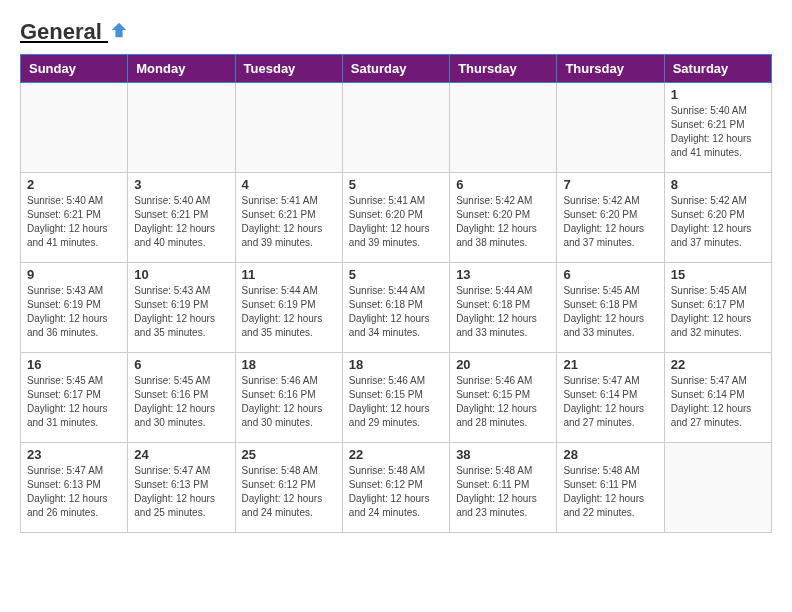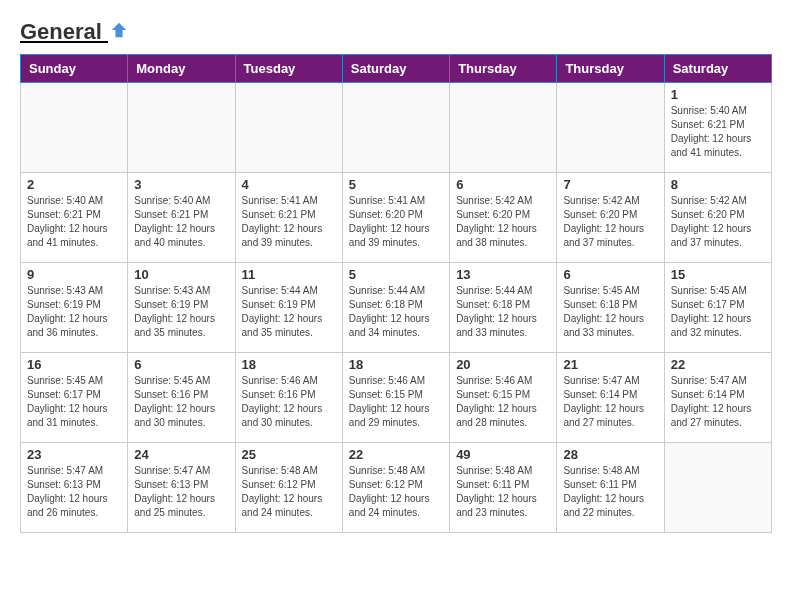--- a/index.html
+++ b/index.html
@@ -280,21 +280,21 @@
 Sunset: 6:12 PM
 Daylight: 12 hours and 24 minutes.</div>
         </td>
         <td>
           <span class="day-num">22</span>
           <div class="day-info" style="white-space: pre-line;">Sunrise: 5:48 AM
 Sunset: 6:12 PM
 Daylight: 12 hours and 24 minutes.</div>
         </td>
         <td>
-          <span class="day-num">49</span>
+          <span class="day-num">38</span>
           <div class="day-info" style="white-space: pre-line;">Sunrise: 5:48 AM
 Sunset: 6:11 PM
 Daylight: 12 hours and 23 minutes.</div>
         </td>
         <td>
           <span class="day-num">28</span>
           <div class="day-info" style="white-space: pre-line;">Sunrise: 5:48 AM
 Sunset: 6:11 PM
 Daylight: 12 hours and 22 minutes.</div>
         </td>

